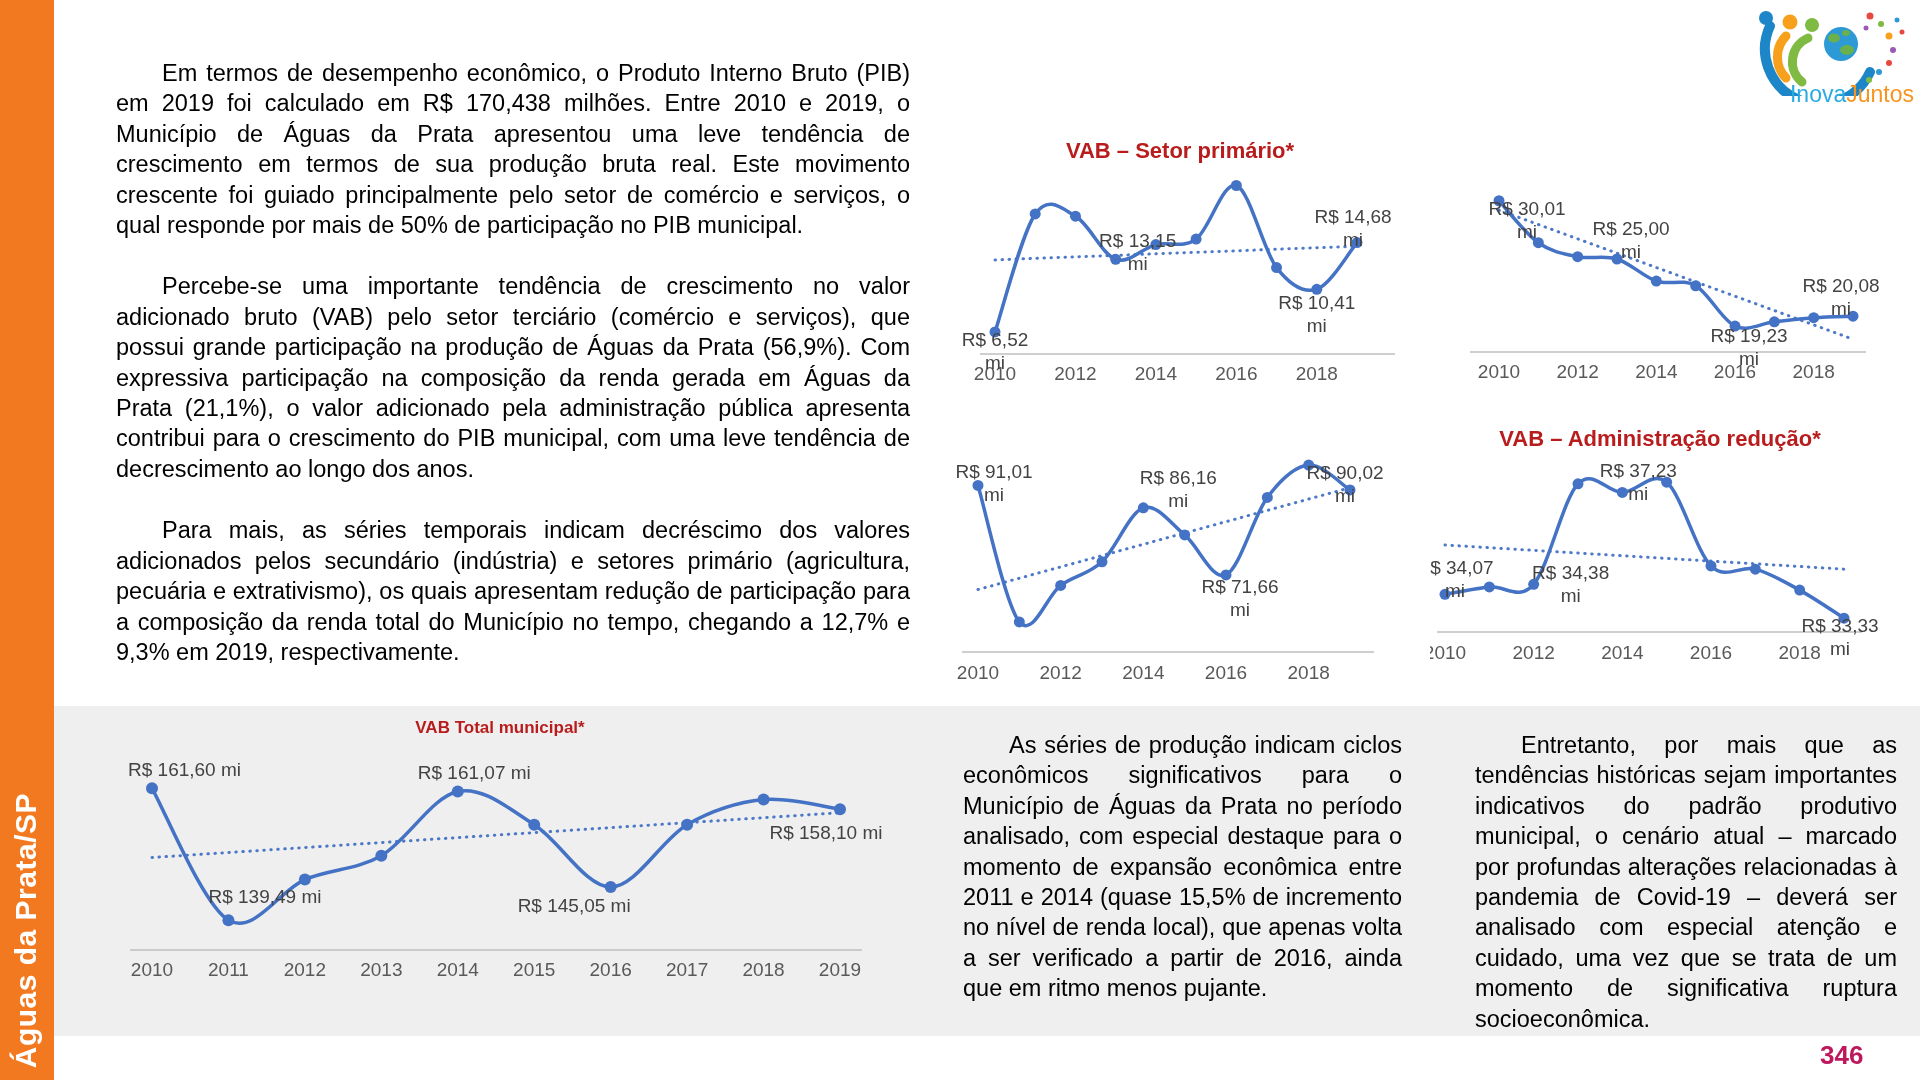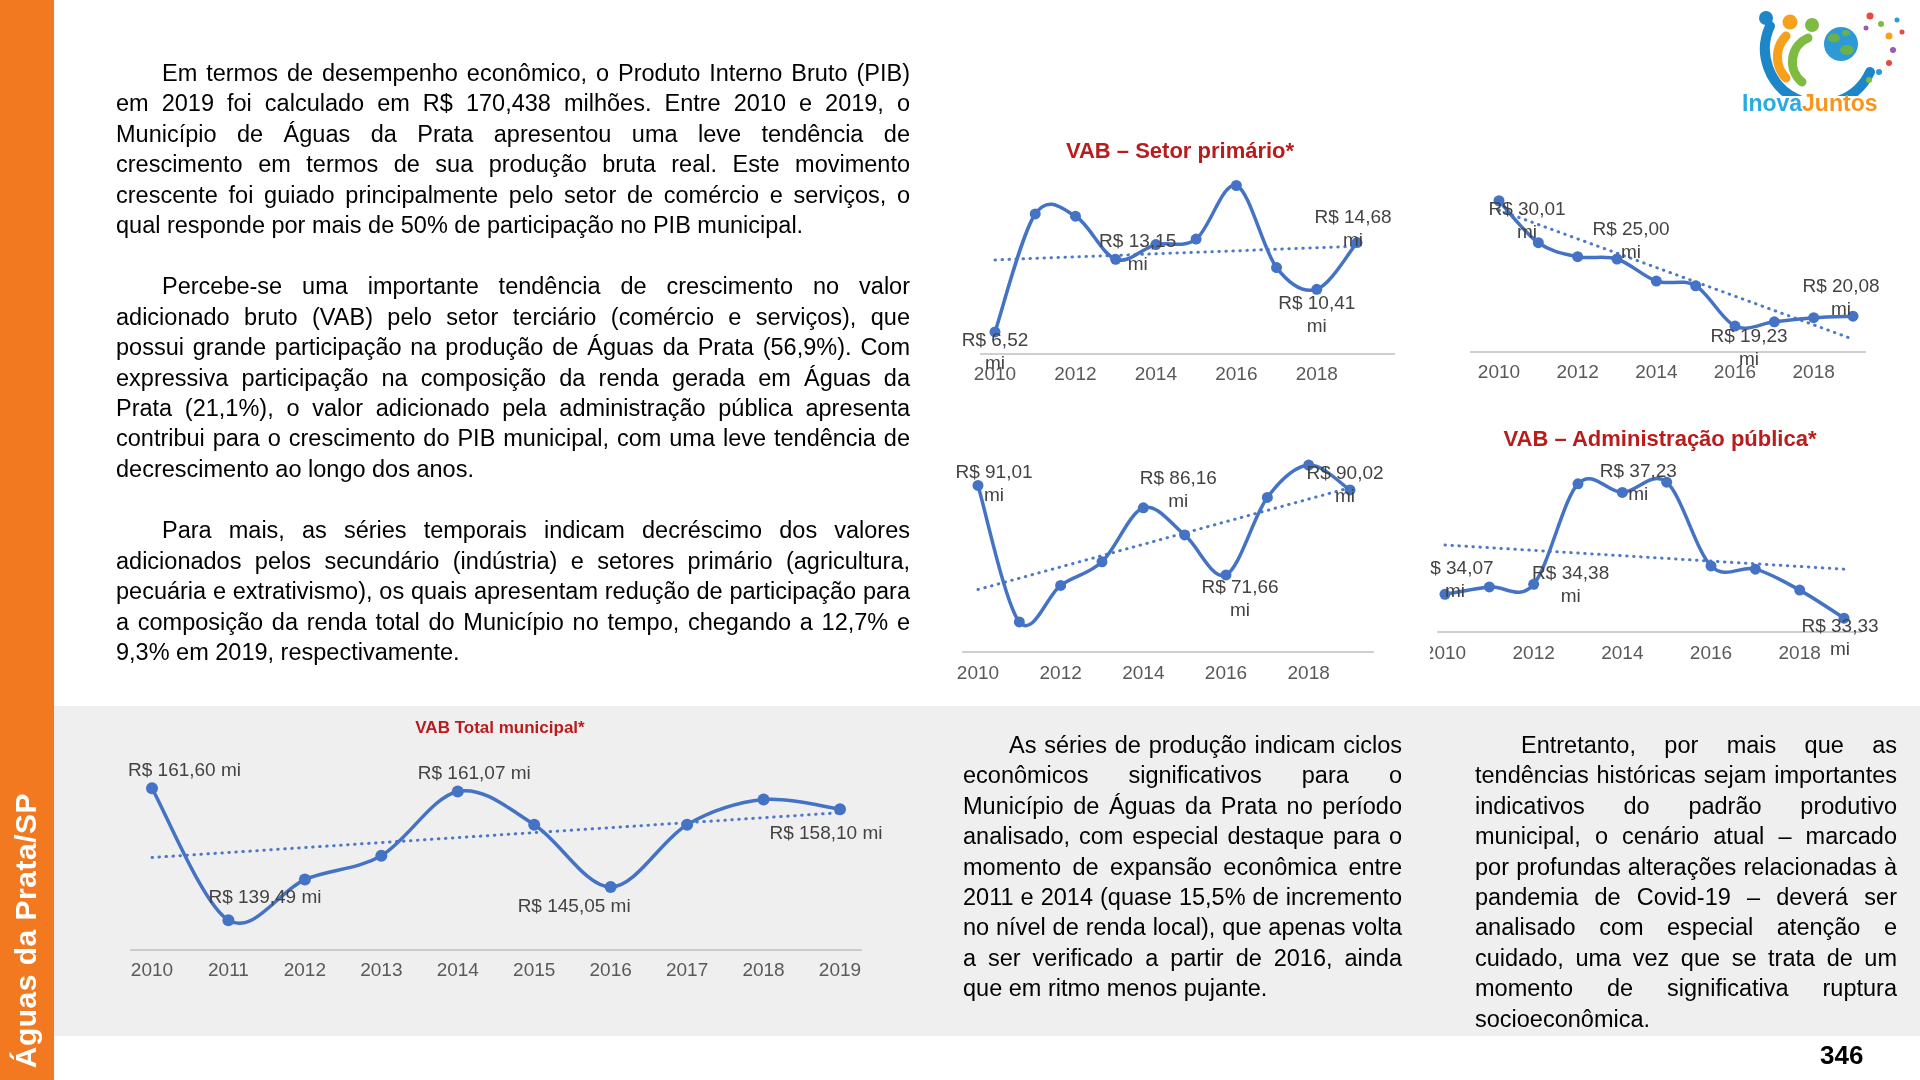--- a/index.html
+++ b/index.html
@@ -8,42 +8,42 @@
   .sidebar{position:absolute;left:0;top:0;width:54px;height:1080px;background:#F2791F;}
   .sidebar .vlabel{position:absolute;bottom:12px;left:9px;writing-mode:vertical-rl;transform:rotate(180deg);
     color:#fff;font-weight:bold;font-size:30px;letter-spacing:.5px;white-space:nowrap;}
   
   .intro{position:absolute;left:116px;top:58px;width:794px;font-size:23.5px;line-height:30.4px;text-align:justify;}
   .intro p{margin:0 0 31px 0;text-indent:46px;}
   .b{font-weight:normal;}
   
   .logo{position:absolute;left:1742px;top:6px;width:172px;height:114px;}
   .logo svg{position:absolute;left:0;top:0;}
-  .logo .wordmark{position:absolute;left:0;right:0;bottom:3px;text-align:left;font-size:23px;font-weight:bold;letter-spacing:0px;}
+  .logo .wordmark{position:absolute;left:0;right:0;bottom:12px;text-align:right;font-size:23px;font-weight:normal;letter-spacing:0px;}
   .wm-inova{color:#29ABE2;}
   .wm-juntos{color:#F7941D;}
   
   .chart{position:absolute;}
   .chart .ctitle{position:absolute;top:2px;left:0;right:0;text-align:center;font-weight:bold;font-size:22px;color:#b91c1c;}
   .chart svg{position:absolute;left:0;top:0;}
   .chart-primario{left:950px;top:136px;width:460px;height:254px;}
   .chart-secundario{left:1450px;top:136px;width:440px;height:254px;}
   .chart-terciario{left:950px;top:424px;width:460px;height:266px;}
   .chart-admin{left:1430px;top:424px;width:460px;height:256px;}
   .chart-total{left:100px;top:710px;width:800px;height:284px;}
   .chart-total .ctitle{font-size:17px;top:8px;}
   
   .band{position:absolute;left:54px;top:706px;width:1866px;height:330px;background:#EFEFEF;}
   .bottom-col{position:absolute;font-size:23.5px;line-height:30.4px;text-align:justify;}
   .bottom-col p{margin:8px;text-indent:46px;}
   .col-mid{left:955px;top:722px;width:455px;}
   .col-right{left:1467px;top:722px;width:438px;}
   
   .footnote{position:absolute;left:128px;top:1076px;font-size:21px;color:#737373;}
-  .pagenum{position:absolute;left:1820px;top:1040px;font-size:26px;font-weight:bold;color:#000000;}
+  .pagenum{position:absolute;left:1820px;top:1040px;font-size:26px;font-weight:bold;color:#be185d;}
 </style>
 </head>
 <body>
 
 <div class="page">
 
   <div class="sidebar">
     <span class="vlabel">Águas da Prata/SP</span>
   </div>
 
@@ -166,21 +166,21 @@
         <text x="44" y="77.39951807228914" text-anchor="middle" fill="#434343" font-size="19px" font-family="&quot;Liberation Sans&quot;,sans-serif">mi</text>
         <text x="228.33333333333334" y="59.838072289156656" text-anchor="middle" fill="#434343" font-size="19px" font-family="&quot;Liberation Sans&quot;,sans-serif">R$ 86,16</text>
         <text x="228.33333333333334" y="82.83807228915666" text-anchor="middle" fill="#434343" font-size="19px" font-family="&quot;Liberation Sans&quot;,sans-serif">mi</text>
         <text x="290" y="168.92240963855423" text-anchor="middle" fill="#434343" font-size="19px" font-family="&quot;Liberation Sans&quot;,sans-serif">R$ 71,66</text>
         <text x="290" y="191.92240963855423" text-anchor="middle" fill="#434343" font-size="19px" font-family="&quot;Liberation Sans&quot;,sans-serif">mi</text>
         <text x="395" y="54.9797590361446" text-anchor="middle" fill="#434343" font-size="19px" font-family="&quot;Liberation Sans&quot;,sans-serif">R$ 90,02</text>
         <text x="395" y="77.9797590361446" text-anchor="middle" fill="#434343" font-size="19px" font-family="&quot;Liberation Sans&quot;,sans-serif">mi</text>
       </svg>
     </div>
   <div class="chart chart-admin">
-    <div class="ctitle">VAB – Administração pública*</div>
+    <div class="ctitle">VAB – Administração redução*</div>
   <svg width="460" height="256" viewBox="0 0 460 256">
         <line x1="7" y1="208" x2="432" y2="208" stroke="#BFBFBF" stroke-width="1.5"></line>
         <line x1="15" y1="120.99999999999989" x2="414" y2="145.16666666666657" stroke="#4472C4" stroke-width="3" stroke-linecap="round" stroke-dasharray="0.5 6.5" opacity="0.95"></line>
         <path d="M 15,170.29999999999993 C 22.38888888888889,169.06481481481475 44.55555555555556,164.55370370370375 59.333333333333336,162.8888888888889 C 74.11111111111111,161.22407407407408 88.8888888888889,177.49629629629618 103.66666666666667,160.31111111111096 C 118.44444444444444,143.12592592592574 133.22222222222223,75.08333333333321 148,59.777777777777686 C 162.77777777777777,44.472222222222165 177.55555555555557,68.74629629629632 192.33333333333334,68.47777777777782 C 207.11111111111111,68.20925925925931 221.88888888888889,45.922222222222274 236.66666666666666,58.166666666666686 C 251.44444444444443,70.4111111111111 266.22222222222223,127.4444444444443 281,141.9444444444443 C 295.77777777777777,156.44444444444426 310.55555555555554,141.1388888888888 325.3333333333333,145.16666666666657 C 340.1111111111111,149.19444444444434 354.8888888888889,157.948148148148 369.6666666666667,166.11111111111097 C 384.44444444444446,174.27407407407395 406.6111111111111,189.4722222222222 414,194.14444444444445" fill="none" stroke="#4472C4" stroke-width="3.5" stroke-linecap="round"></path>
         <circle cx="15" cy="170.29999999999993" r="5.5" fill="#4472C4"></circle>
         <circle cx="59.333333333333336" cy="162.8888888888889" r="5.5" fill="#4472C4"></circle>
         <circle cx="103.66666666666667" cy="160.31111111111096" r="5.5" fill="#4472C4"></circle>
         <circle cx="148" cy="59.777777777777686" r="5.5" fill="#4472C4"></circle>
         <circle cx="192.33333333333334" cy="68.47777777777782" r="5.5" fill="#4472C4"></circle>
         <circle cx="236.66666666666666" cy="58.166666666666686" r="5.5" fill="#4472C4"></circle>

